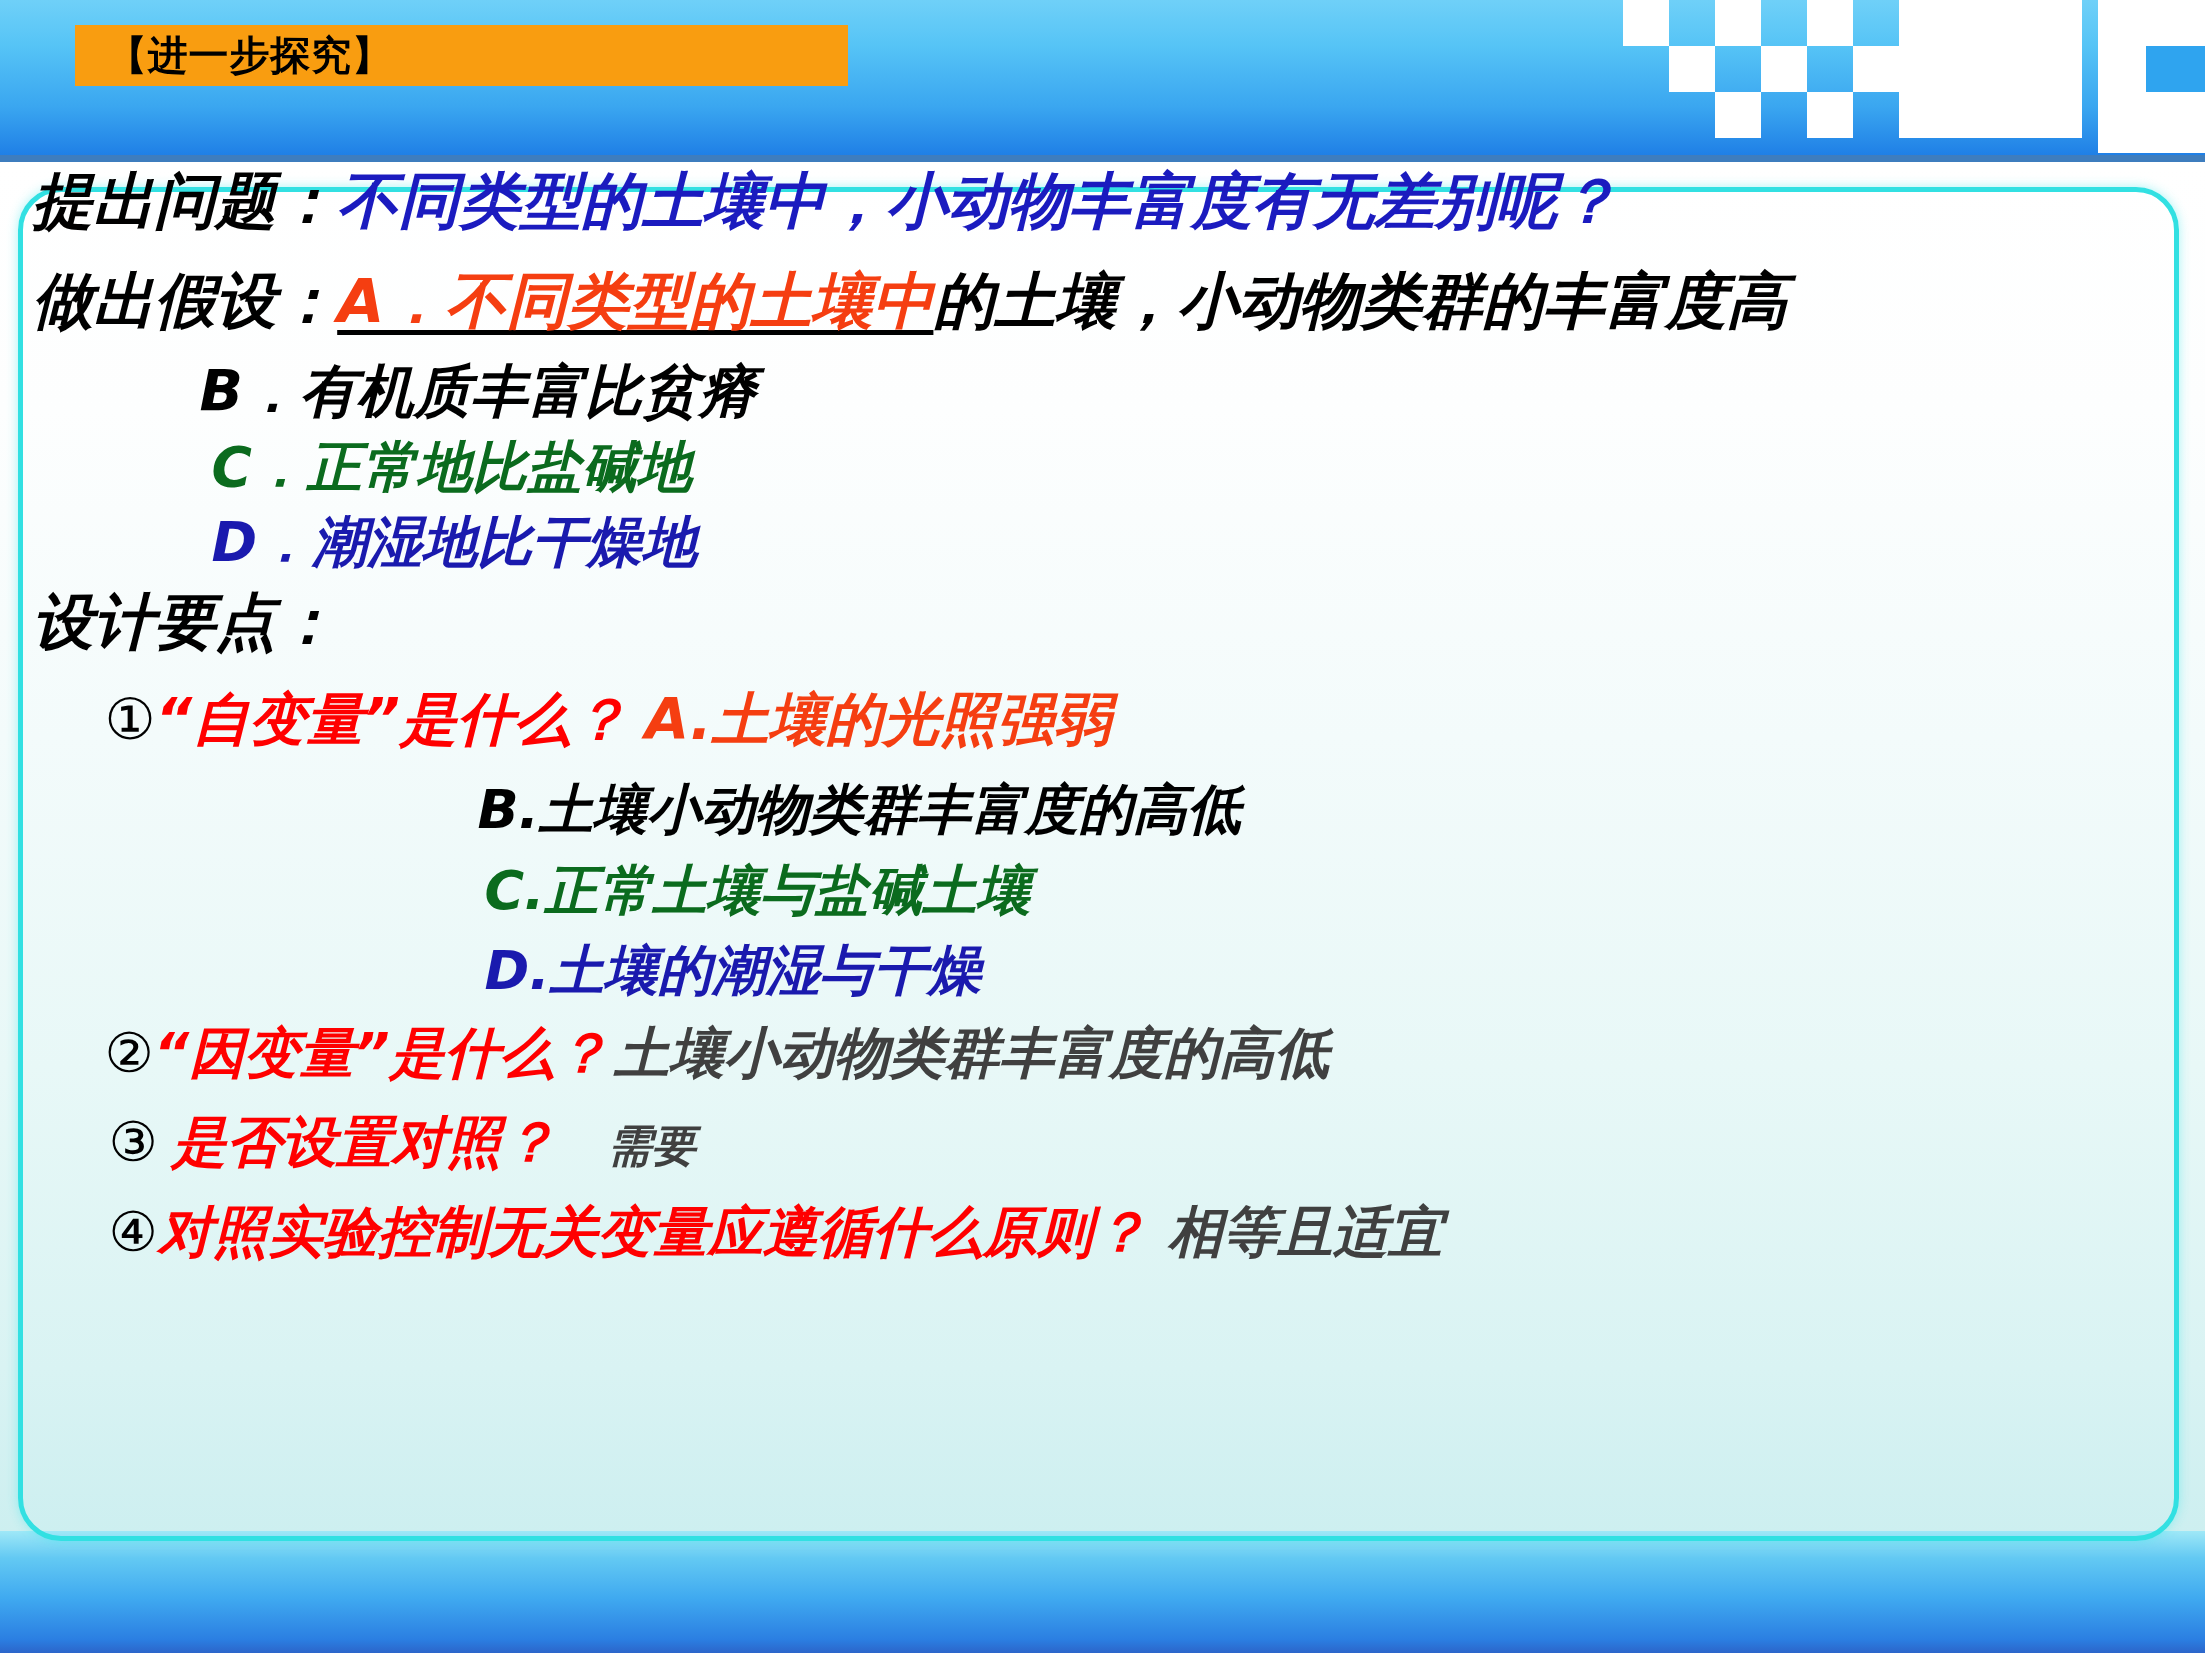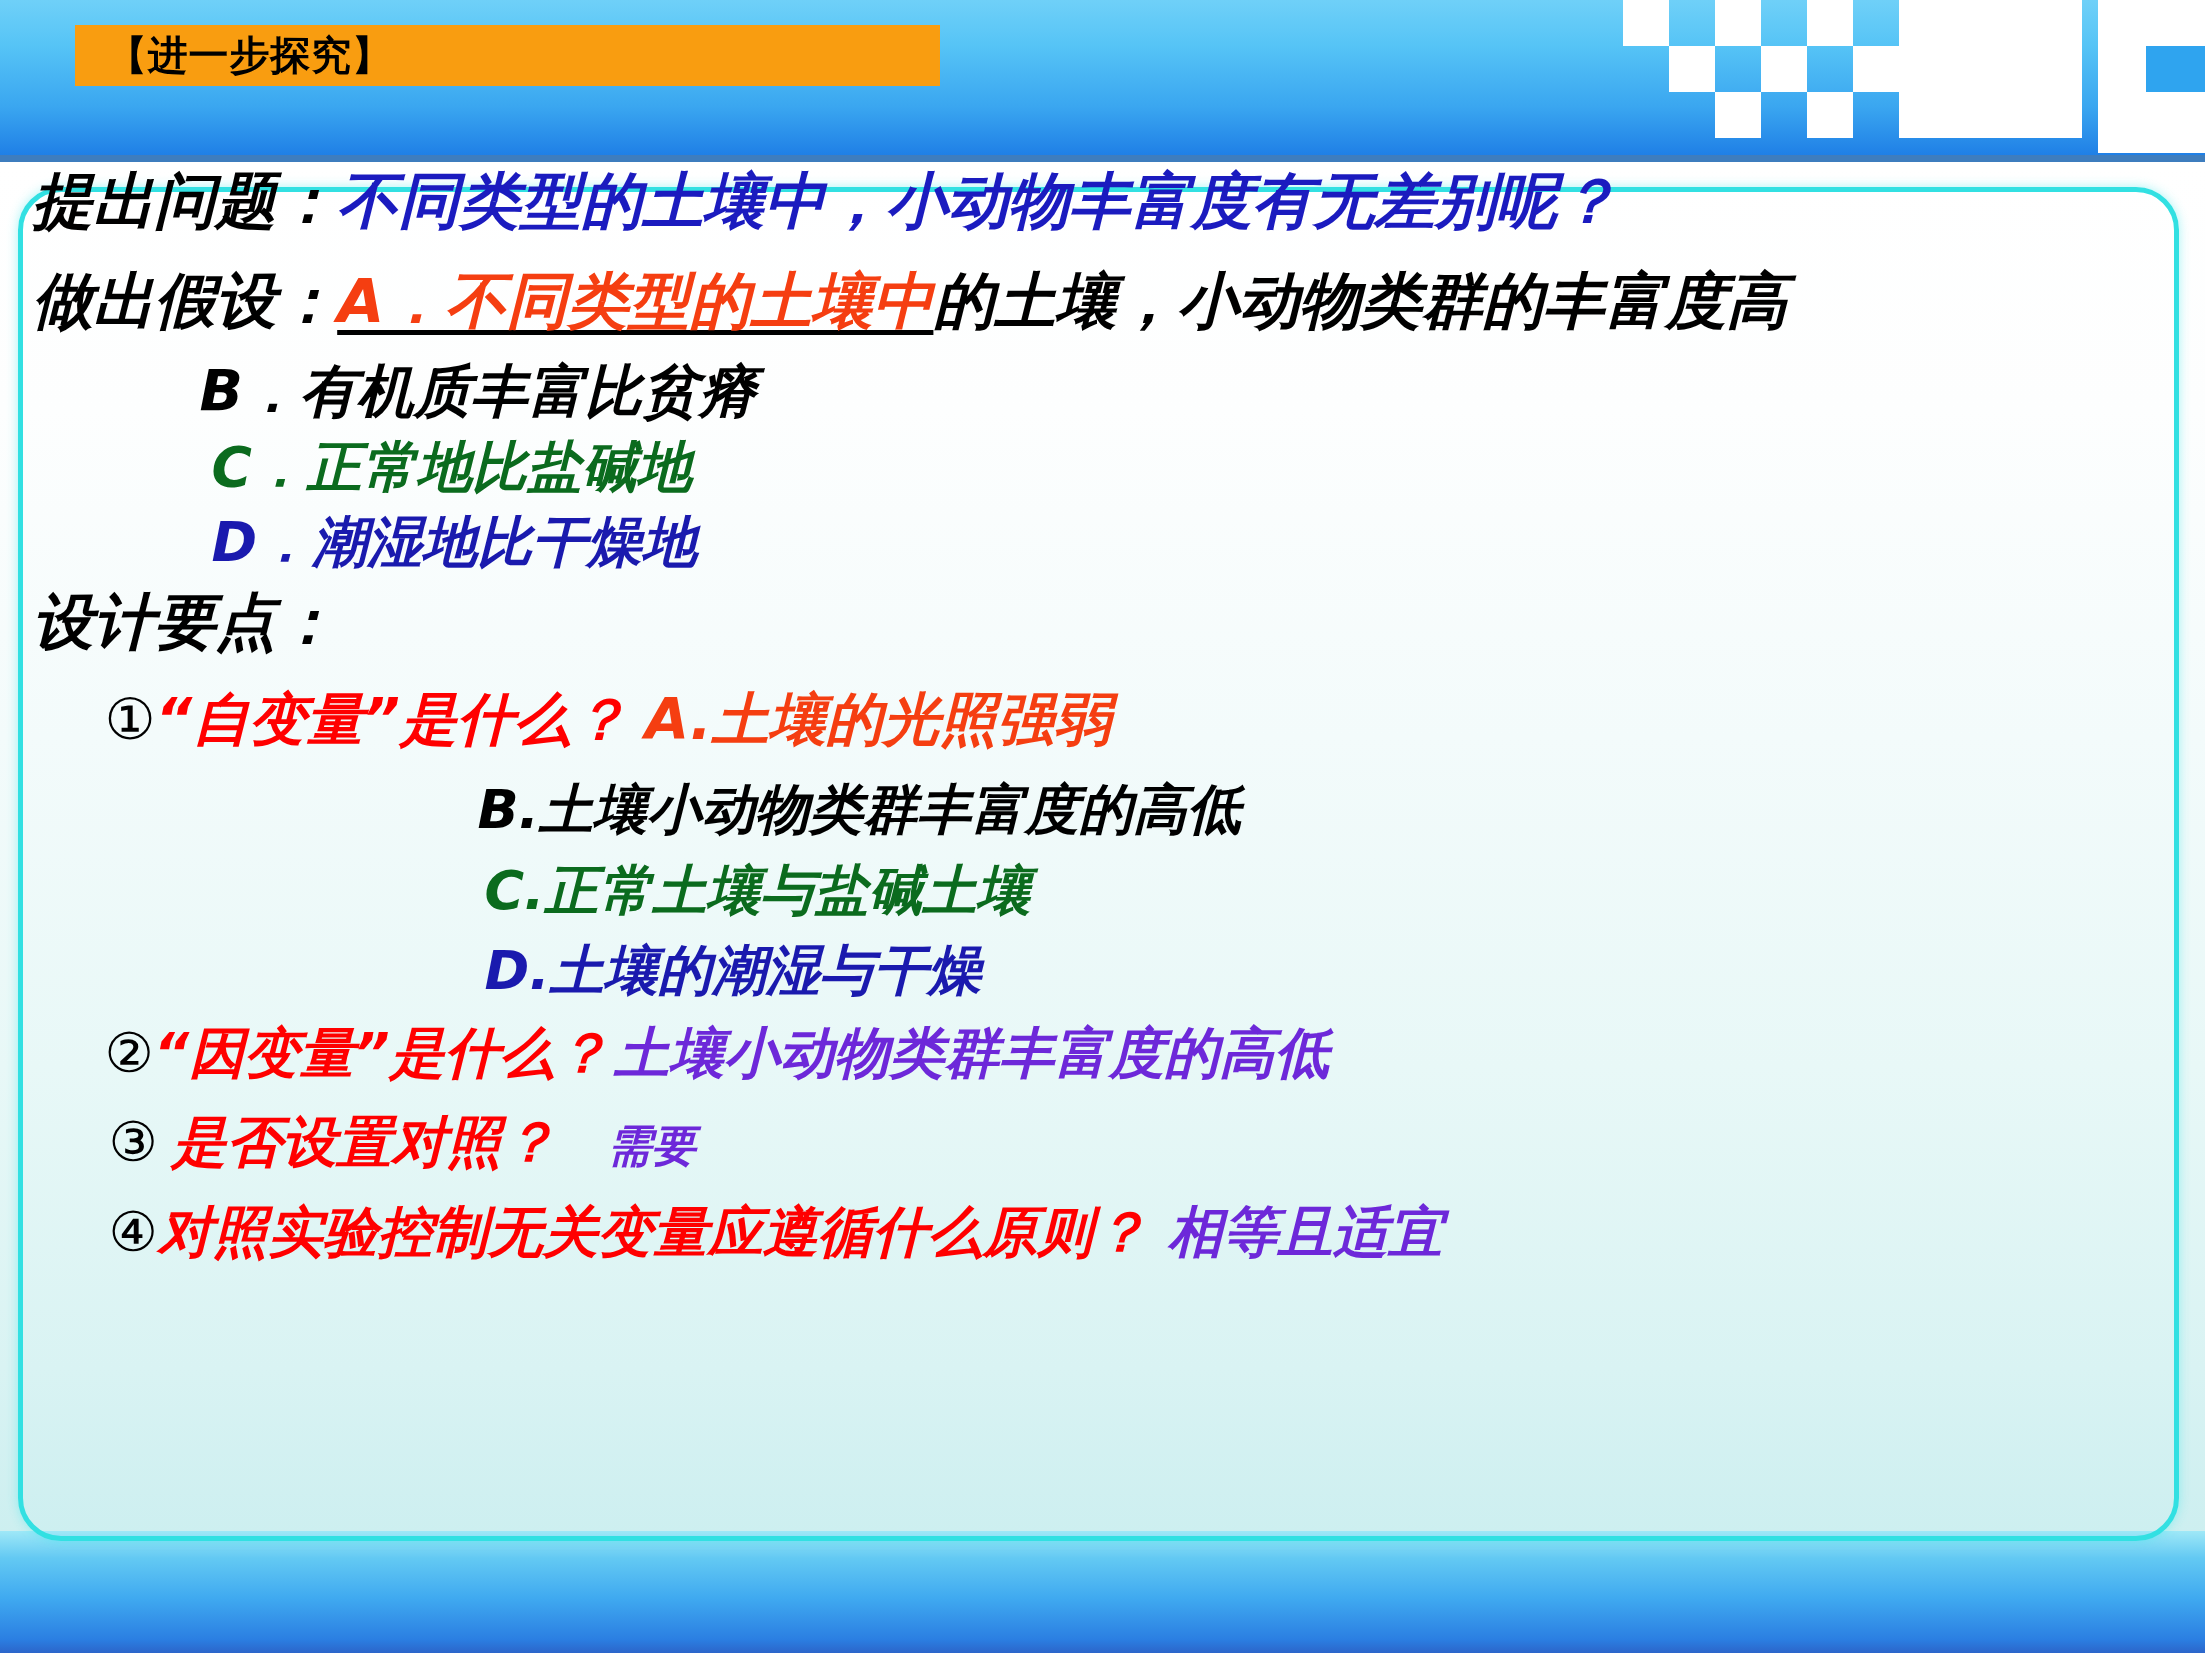--- a/index.html
+++ b/index.html
@@ -64,21 +64,21 @@
     width: 107px;
     height: 153px;
     background: #FFFFFF;
   }
 
   
   .banner {
     position: absolute;
     left: 75px;
     top: 24.5px;
-    width: 865px;
+    width: 773px;
     height: 61px;
     background: #F99D10;
     display: flex;
     align-items: center;
     padding-left: 32px;
     box-sizing: border-box;
   }
   .banner-label {
     font-family: "DejaVu Sans", "Liberation Sans", sans-serif;
     font-weight: bold;
@@ -145,21 +145,21 @@
 
   .seg { white-space: nowrap; }
 
   
   .c-black  { color: #000000; }
   .c-blue   { color: #1B1BBF; }
   .c-navy   { color: #1A1AAE; }
   .c-red    { color: #FF0000; margin-top: 26px; }
   .c-orange { color: #F53E11; }
   .c-green  { color: #0B6B1E; }
-  .c-purple { color: #6d28d9; }
+  .c-purple { color: #404040; }
 
   .underline-red {
     text-decoration: underline;
     text-decoration-color: #000000;
     text-decoration-thickness: 5.4px;
     text-underline-offset: 7.7px;
   }
 
   
   #row-question      { left: 13.8px;  top: -17px; font-size: 61px; }

